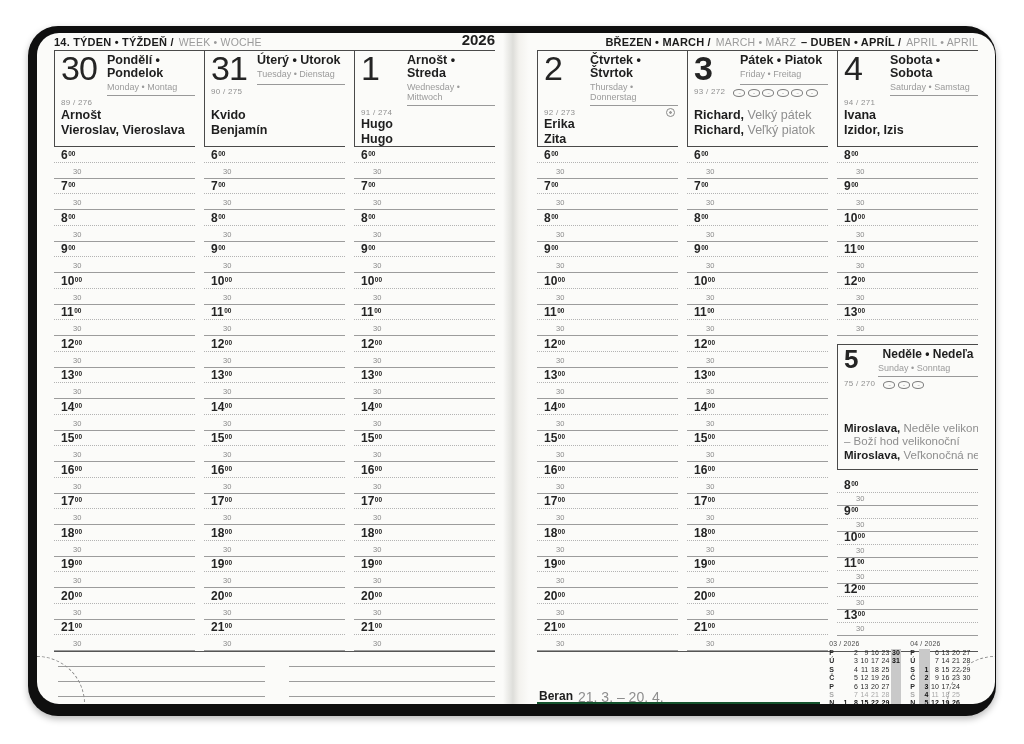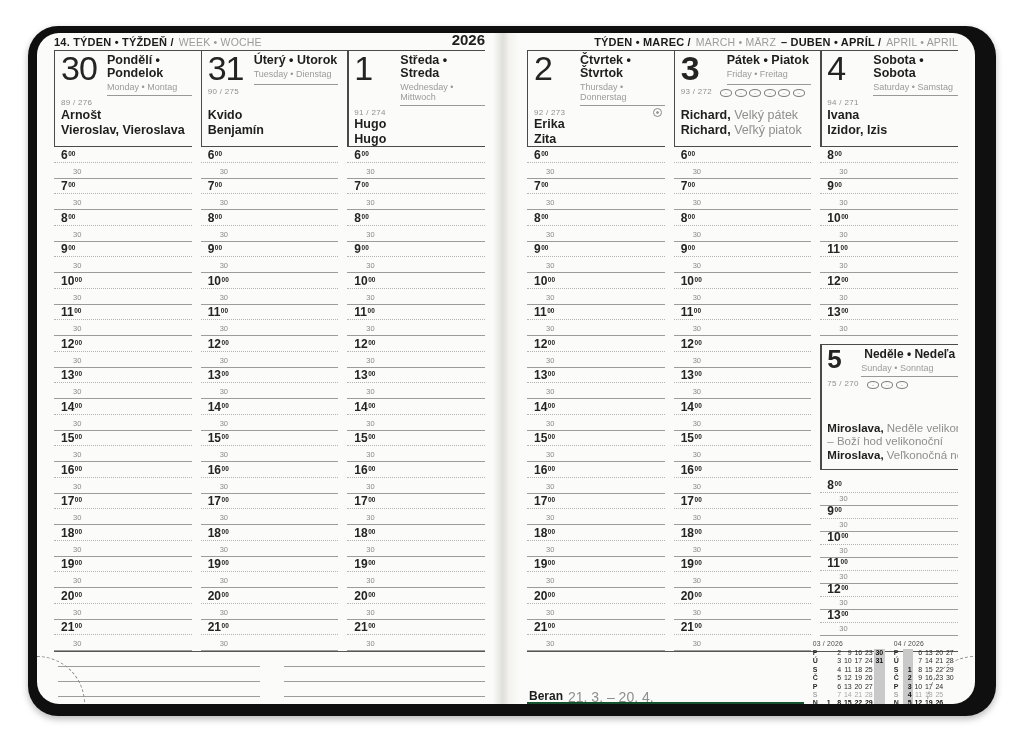--- a/index.html
+++ b/index.html
@@ -1,18 +1,18 @@
 <!DOCTYPE html>
 <html><head>
 <meta charset="utf-8">
 <style>
   html,body{margin:0;padding:0;width:1024px;height:744px;background:#ffffff;
     font-family:"Liberation Sans", sans-serif; -webkit-font-smoothing:antialiased;}
   .book{position:absolute;left:28px;top:26px;width:968px;height:690px;background:#0f0f0f;
-    border-radius:30px;box-shadow:0 3px 7px rgba(0,0,0,.28);padding:7px 21px 12px 9px;box-sizing:border-box;display:flex;}
+    border-radius:30px;box-shadow:0 3px 7px rgba(0,0,0,.28);padding:7px 1px 12px 9px;box-sizing:border-box;display:flex;}
   .pages{flex:1;display:flex;background:#fbfbf9;border-radius:22px;overflow:hidden;}
   .page{flex:1;position:relative;overflow:hidden;padding-top:2px;box-sizing:border-box;
     display:flex;flex-direction:column;color:#1e1e1e;}
   .page-left{padding-left:17px;padding-right:8px;}
   .page-right{padding-left:8px;padding-right:17px;}
   .spine{width:26px;flex:none;background:linear-gradient(90deg,#fbfbf9 0%,#dededa 38%,#e9e8e4 50%,#f3f2ee 62%,#fbfbf9 100%);}
 
   .page-header{height:13px;flex:none;border-bottom:1.5px solid #4a4a4a;
     display:flex;align-items:flex-end;padding-bottom:2px;}
   .page-header.right{justify-content:flex-end;}
@@ -364,21 +364,21 @@
                 <span class="half-lbl">30</span>
               </div>
             </div>
           </div>
           <div class="day-col">
             <div class="day-head">
               <div class="vline"></div>
               <div class="dh-top">
                 <div class="day-num">1</div>
                 <div class="dh-right">
-                  <div class="dn-czsk">Středa • Streda</div>
+                  <div class="dn-czsk">Arnošt • Streda</div>
                   <div class="dn-ende">Wednesday • Mittwoch</div>
                 </div>
               </div>
               <div class="doy-row">
                 <span class="doy">91 / 274</span>
               </div>
               <div class="names">
                 <div class="nline"><span class="nseg-b">Hugo</span></div>
                 <div class="nline"><span class="nseg-b">Hugo</span></div>
               </div>
@@ -516,21 +516,21 @@
           </div>
       </div>
       <div class="corner-arc arc-bl"></div>
     </div>
 
     <div class="spine"></div>
 
     <div class="page page-right">
       <div class="page-header right">
         <div class="ph-segs" id="rp-header">
-            <span class="seg-b">TÝDEN • MAREC /</span>
+            <span class="seg-b">BŘEZEN • MARCH /</span>
             <span class="seg-g">MARCH • MÄRZ</span>
             <span class="seg-b">– DUBEN • APRÍL /</span>
             <span class="seg-g">APRIL • APRIL</span>
           </div>
       </div>
       <div class="columns" id="rp-cols">
           <div class="day-col">
             <div class="day-head">
               <div class="vline"></div>
               <div class="dh-top">

